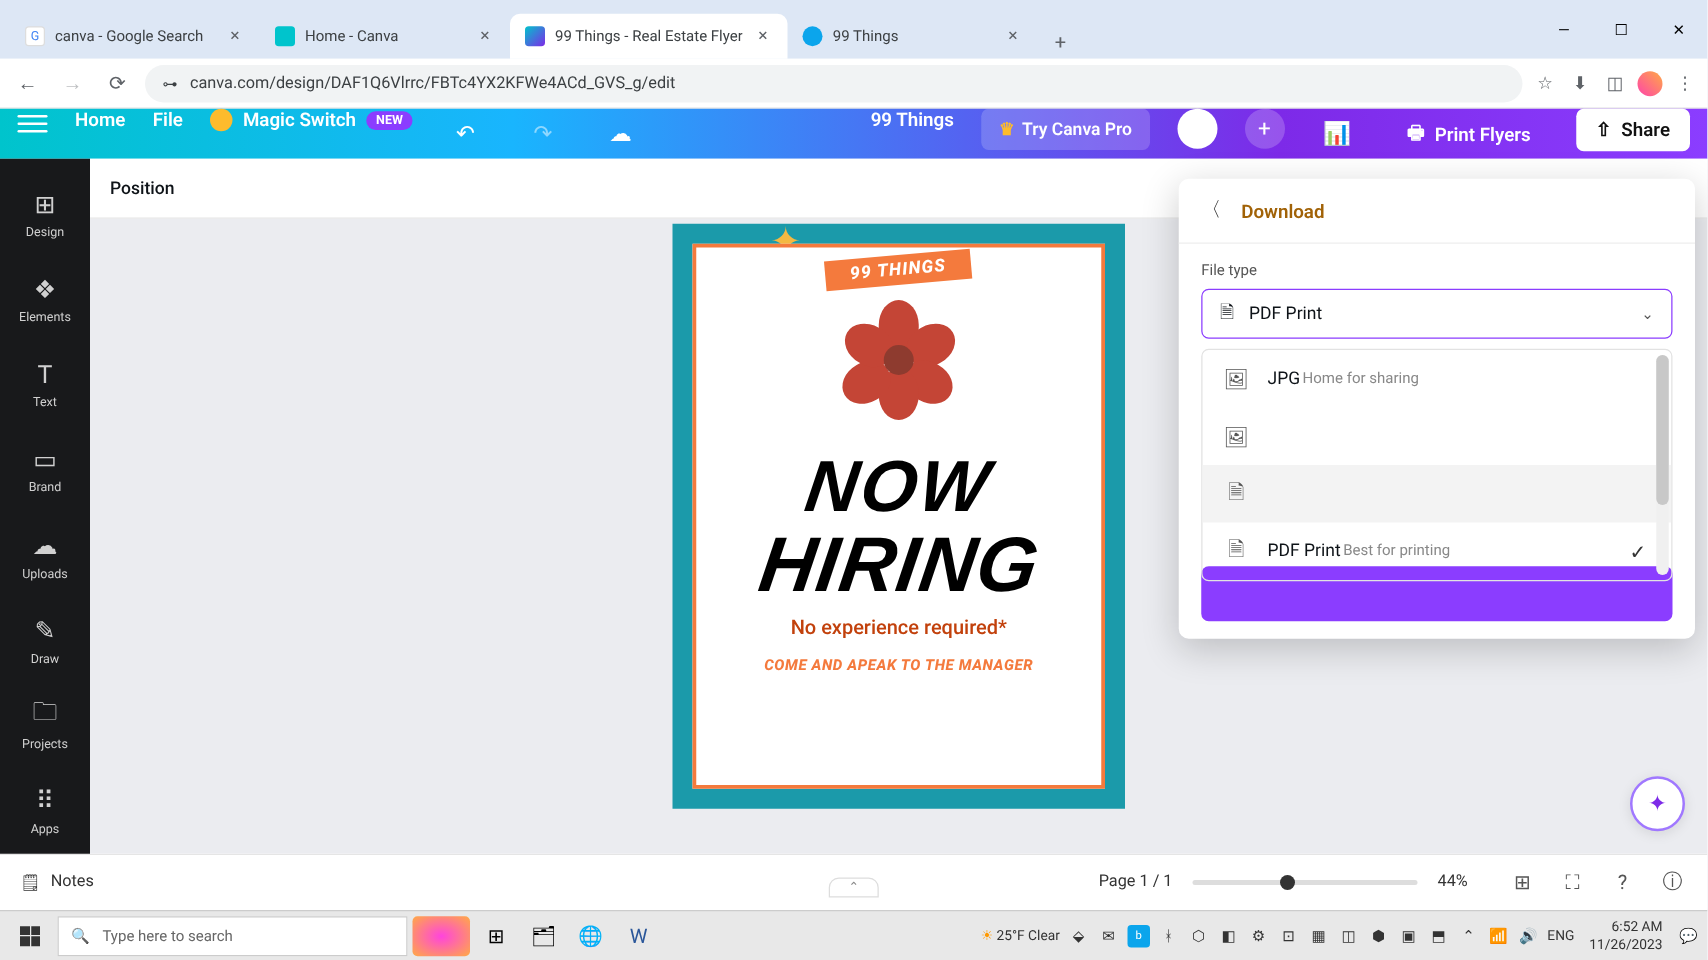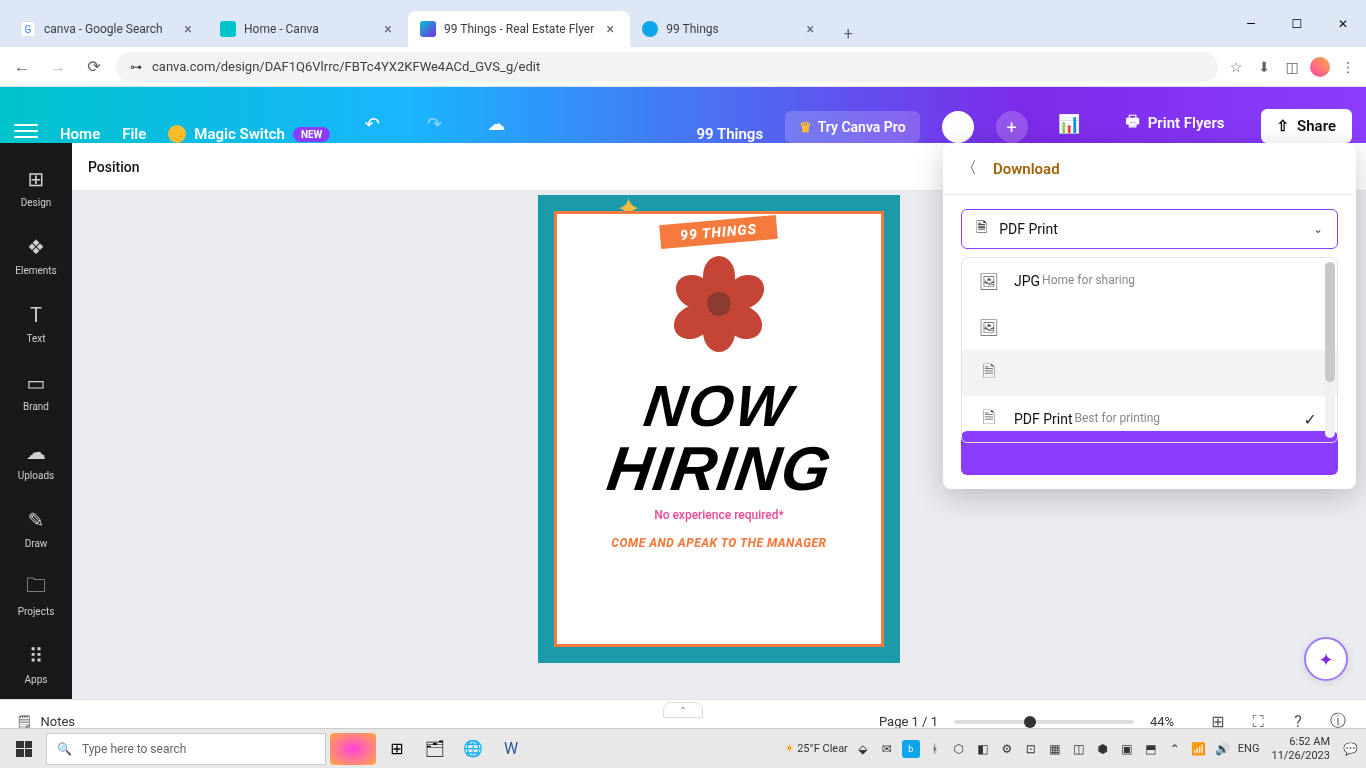--- a/index.html
+++ b/index.html
@@ -15,21 +15,21 @@
 .newtab { width: 28px; height: 28px; display: flex; align-items: center; justify-content: center; font-size: 16px; color: #5f6368; margin-left: 4px; cursor: pointer; }
 .win-controls { margin-left: auto; display: flex; height: 47px; }
 .win-btn { width: 46px; display: flex; align-items: center; justify-content: center; font-size: 12px; }
 
 .addrbar { height: 40px; background: #fff; display: flex; align-items: center; padding: 0 8px; gap: 8px; border-bottom: 1px solid #e0e0e0; }
 .nav-btn { width: 28px; height: 28px; display: flex; align-items: center; justify-content: center; color: #5f6368; font-size: 16px; border-radius: 50%; }
 .url-field { flex: 1; height: 30px; background: #f1f3f4; border-radius: 15px; display: flex; align-items: center; padding: 0 14px; font-size: 13px; color: #3c4043; gap: 10px; }
 .addr-icon { width: 20px; height: 20px; display: flex; align-items: center; justify-content: center; color: #5f6368; font-size: 14px; }
 
 
-.canva-header { height: 56px; background: linear-gradient(90deg, #00c4cc 0%, #19b5fe 30%, #7d2ae8 75%, #8b3dff 100%); display: flex; align-items: flex-end; padding: 0 14px; gap: 22px; color: #fff; }
+.canva-header { height: 40px; background: linear-gradient(90deg, #00c4cc 0%, #19b5fe 30%, #7d2ae8 75%, #8b3dff 100%); display: flex; align-items: flex-start; padding: 0 14px; gap: 22px; color: #fff; }
 .hamburger { width: 24px; height: 24px; display: flex; flex-direction: column; justify-content: center; gap: 4px; cursor: pointer; }
 .hamburger span { height: 2px; background: #fff; border-radius: 1px; }
 .hdr-item { font-size: 15px; font-weight: 600; cursor: pointer; display: flex; align-items: center; gap: 8px; }
 .magic-crown { width: 18px; height: 18px; background: #fdbb2d; border-radius: 50%; display: inline-block; }
 .new-badge { background: #8b3dff; color: #fff; font-size: 10px; font-weight: 700; padding: 2px 8px; border-radius: 10px; }
 .hdr-icon-btn { width: 40px; height: 40px; display: flex; align-items: center; justify-content: center; cursor: pointer; font-size: 18px; }
 .hdr-spacer { flex: 1; }
 .doc-title { font-size: 15px; font-weight: 600; }
 .try-pro { background: rgba(255,255,255,0.18); padding: 8px 14px; border-radius: 6px; font-size: 14px; font-weight: 600; display: flex; align-items: center; gap: 6px; }
 .crown-sm { color: #fdbb2d; font-size: 14px; }
@@ -56,21 +56,21 @@
 .flower-center { width: 24px; height: 24px; background: #8e3b2f; border-radius: 50%; position: absolute; left: 38px; top: 38px; }
 .petal { width: 32px; height: 40px; background: #c44536; border-radius: 50% 50% 45% 45%; position: absolute; }
 .p1 { left: 34px; top: 2px; }
 .p2 { left: 60px; top: 18px; transform: rotate(60deg); }
 .p3 { left: 58px; top: 48px; transform: rotate(120deg); }
 .p4 { left: 34px; top: 58px; transform: rotate(180deg); }
 .p5 { left: 8px; top: 48px; transform: rotate(240deg); }
 .p6 { left: 10px; top: 18px; transform: rotate(300deg); }
 .now { font-family: Impact, "Arial Black", sans-serif; font-size: 58px; font-weight: 900; font-style: italic; letter-spacing: 2px; margin-top: 18px; transform: skewX(-8deg); }
 .hiring { font-family: Impact, "Arial Black", sans-serif; font-size: 62px; font-weight: 900; font-style: italic; letter-spacing: 1px; margin-top: -6px; transform: skewX(-8deg); }
-.sub1 { color: #ec4899; font-size: 12px; font-weight: 500; margin-top: 4px; }
+.sub1 { color: #c2410c; font-size: 16px; font-weight: 500; margin-top: 4px; }
 .sub2 { color: #f47a3d; font-size: 12px; font-weight: 800; font-style: italic; margin-top: 14px; letter-spacing: 0.5px; }
 .sparkle { position: absolute; color: #f4b942; font-size: 28px; }
 .s1 { left: 24px; top: 50px; font-size: 44px; }
 .s2 { left: 78px; top: -4px; font-size: 30px; }
 .s3 { right: 18px; top: 22px; font-size: 22px; }
 .s4 { right: 60px; top: 108px; font-size: 20px; }
 
 .canvas-fab { position: absolute; right: 20px; top: 14px; width: 40px; height: 40px; background: #fff; border-radius: 50%; box-shadow: 0 2px 8px rgba(0,0,0,0.15); display: flex; align-items: center; justify-content: center; font-size: 18px; }
 .magic-fab { position: absolute; right: 18px; bottom: 18px; width: 44px; height: 44px; background: #fff; border: 2px solid #a078ff; border-radius: 50%; display: flex; align-items: center; justify-content: center; color: #7d2ae8; font-size: 18px; box-shadow: 0 2px 10px rgba(0,0,0,0.1); }
 
@@ -272,20 +272,21 @@
     </div>
   </div>
 </div>
 
 <div class="dl-panel">
   <div class="dl-head">
     <span class="dl-back">〈</span>
     <span class="dl-title">Download</span>
   </div>
   <div class="dl-body">
+    <div class="dl-label">File type</div>
     <div class="dl-select">
       <span>🗎</span>
       <span>PDF Print</span>
       <span class="dl-select-caret">⌄</span>
     </div>
     <div class="dl-dropdown">
       <div class="dl-opt">
         <div class="dl-opt-icon">🖼</div>
         <div class="dl-opt-txt">
           <div class="dl-opt-name">

